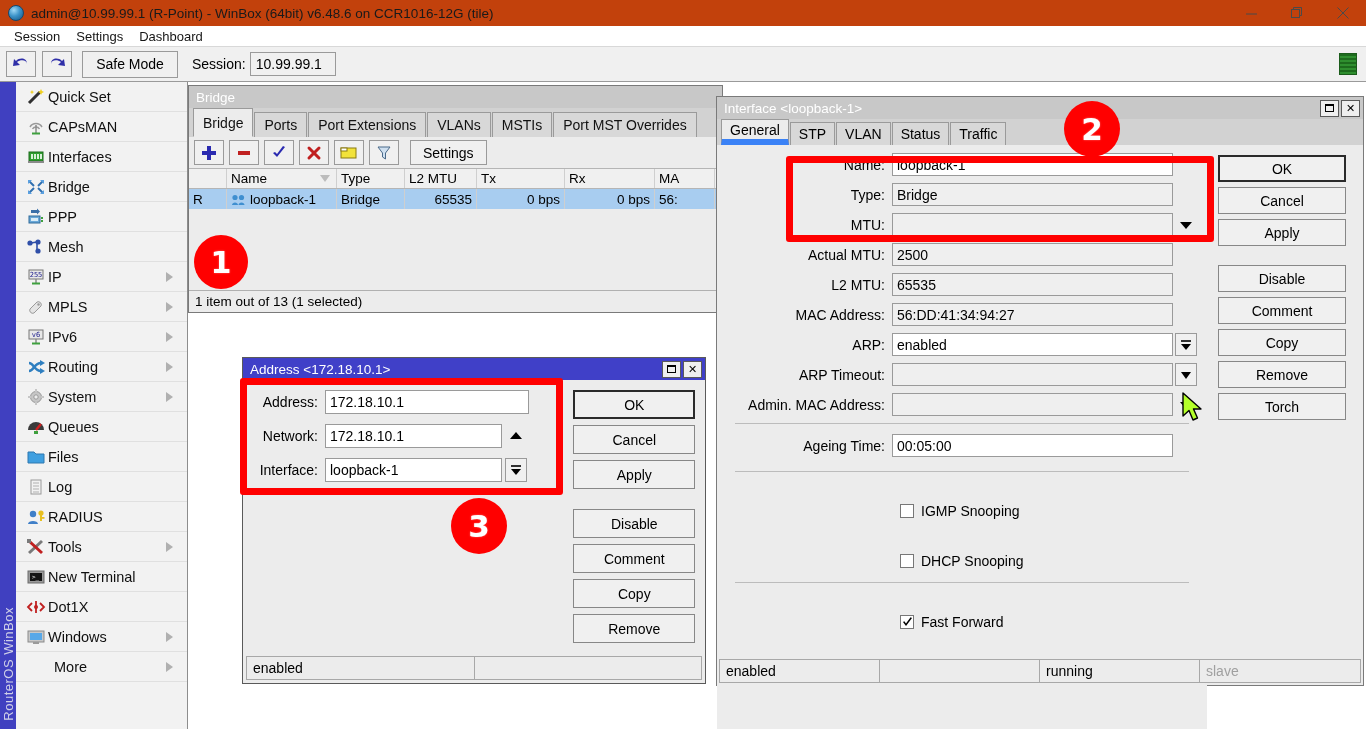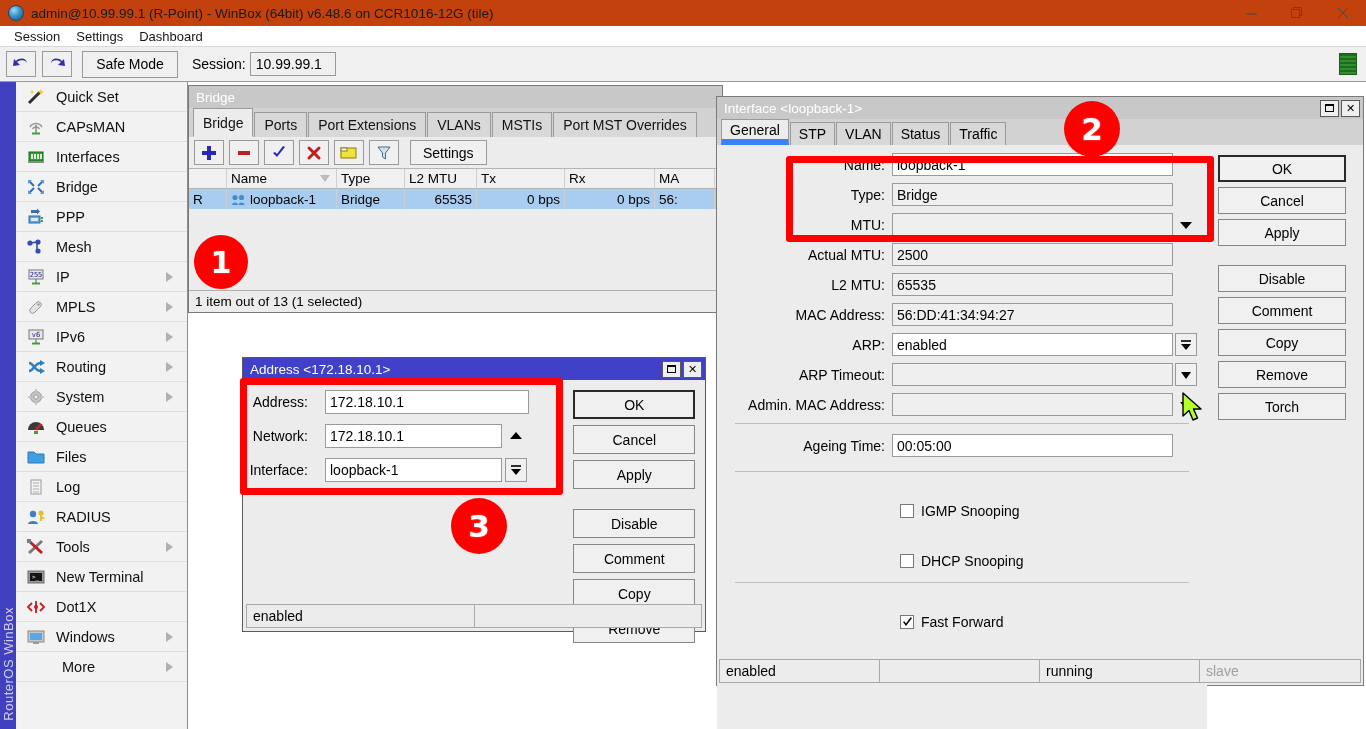--- a/index.html
+++ b/index.html
@@ -85,21 +85,21 @@
     transform: translateX(-50%) rotate(180deg);
     writing-mode: vertical-rl;
     color: #cfcfe8; font-size: 13px; letter-spacing: 0.5px; white-space: nowrap;
   }
   .side-list { flex: 1; display: flex; flex-direction: column; background: #f2f2f2; }
   .side-item {
     height: 30px; display: flex; align-items: center;
     border-bottom: 1px solid #e0e0e0; padding-left: 8px; position: relative;
     background: #f2f2f2;
   }
-  .side-item .ico { width: 24px; height: 20px; margin-right: 8px; flex: 0 0 24px;
+  .side-item .ico { width: 24px; height: 20px; flex: 0 0 24px;
                     display: flex; align-items: center; justify-content: center; }
   .side-item .lbl { font-size: 14.5px; color: #101010; }
   .side-item.nopad .lbl { margin-left: 6px; }
   .side-item .arrow {
     position: absolute; right: 14px; top: 50%; transform: translateY(-50%);
     width: 0; height: 0; border-left: 7px solid #b0b0b0;
     border-top: 5px solid transparent; border-bottom: 5px solid transparent;
   }
 
   
@@ -185,25 +185,25 @@
   }
   .dbtn.primary { border: 2px solid #2a2a2a; }
   .if-status {
     position: absolute; left: 2px; right: 2px; bottom: 2px; height: 24px;
     display: flex; background: #ececec; border: 1px solid #a8a8a8;
   }
   .sfield { border-right: 1px solid #a8a8a8; display: flex; align-items: center; padding-left: 6px; font-size: 14px; }
   .sfield.dim { color: #a0a0a0; border-right: none; }
 
   
-  #addrWin { left: 242px; top: 357px; width: 464px; height: 275px; background: #ececec; border: 1px solid #5a5a5a; }
+  #addrWin { left: 242px; top: 357px; width: 464px; height: 327px; background: #ececec; border: 1px solid #5a5a5a; }
   .ad-body { display: flex; height: 100%; }
   .ad-form { width: 322px; padding-top: 10px; }
   .ad-row { display: flex; align-items: center; height: 24px; margin-bottom: 10px; padding-left: 4px; }
-  .ad-label { width: 78px; text-align: right; padding-right: 17px; font-size: 14px; }
+  .ad-label { width: 78px; text-align: right; padding-right: 7px; font-size: 14px; }
   .ad-input { width: 204px; height: 24px; background: #fff; border: 1px solid #9a9a9a;
               padding: 0 4px; display: flex; align-items: center; font-size: 14px; }
   .ad-input.narrow { width: 177px; }
   .ad-spin { width: 22px; height: 24px; margin-left: 3px; display: flex; align-items: center; justify-content: center; }
   .ad-spin.boxed { border: 1px solid #9a9a9a; background: #f0f0f0; }
   .ad-btns { width: 142px; padding-top: 10px; display: flex; flex-direction: column; gap: 6px; align-items: center; }
   .ad-status { position: absolute; left: 3px; right: 3px; bottom: 3px; height: 24px;
                display: flex; background: #ececec; border: 1px solid #a8a8a8; }
 
   

